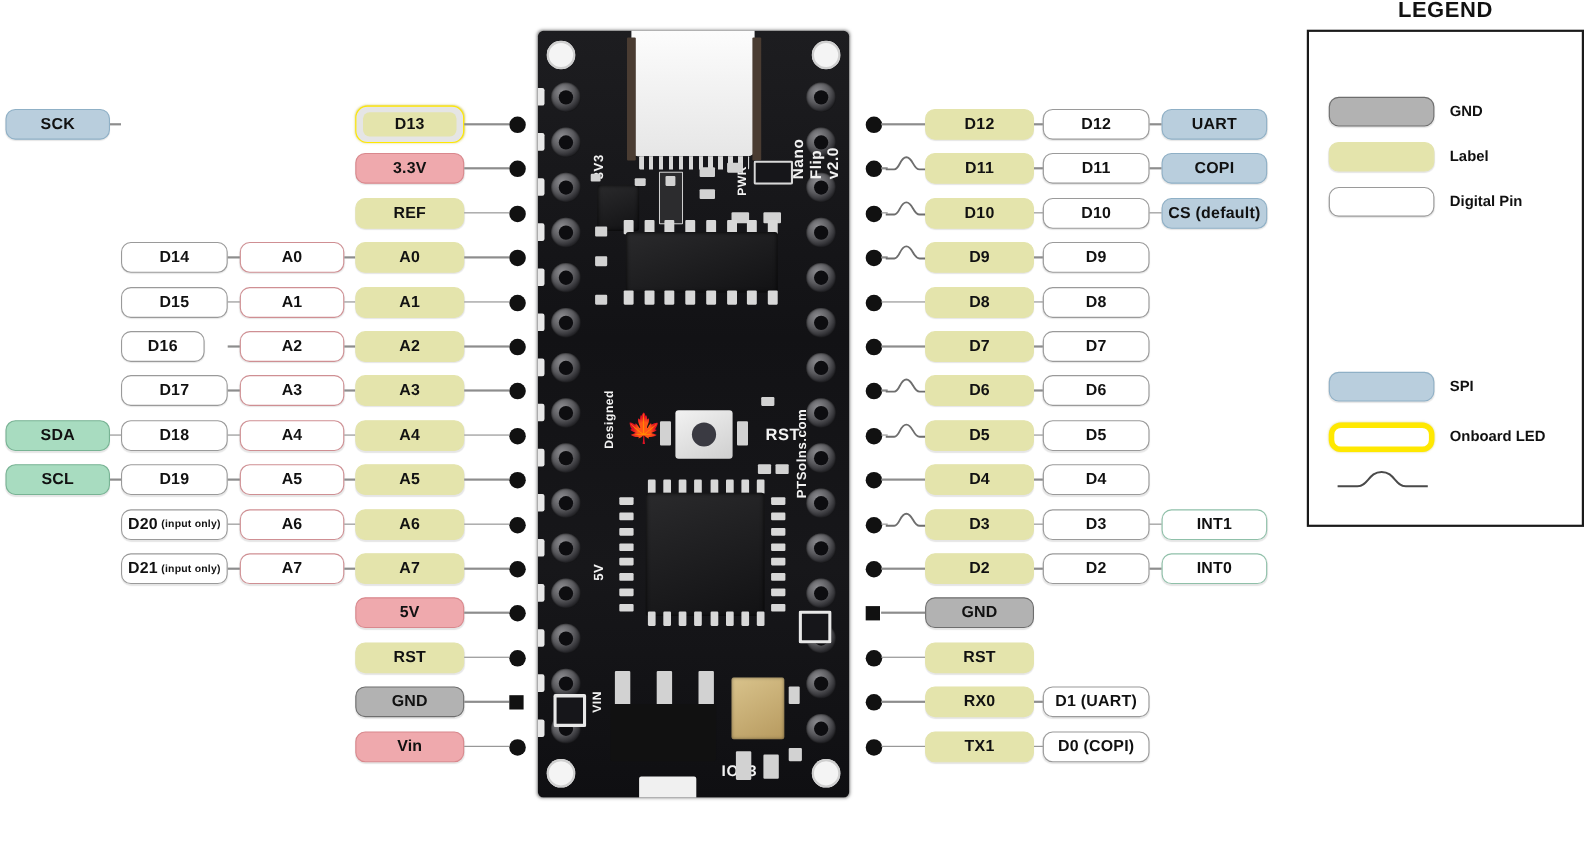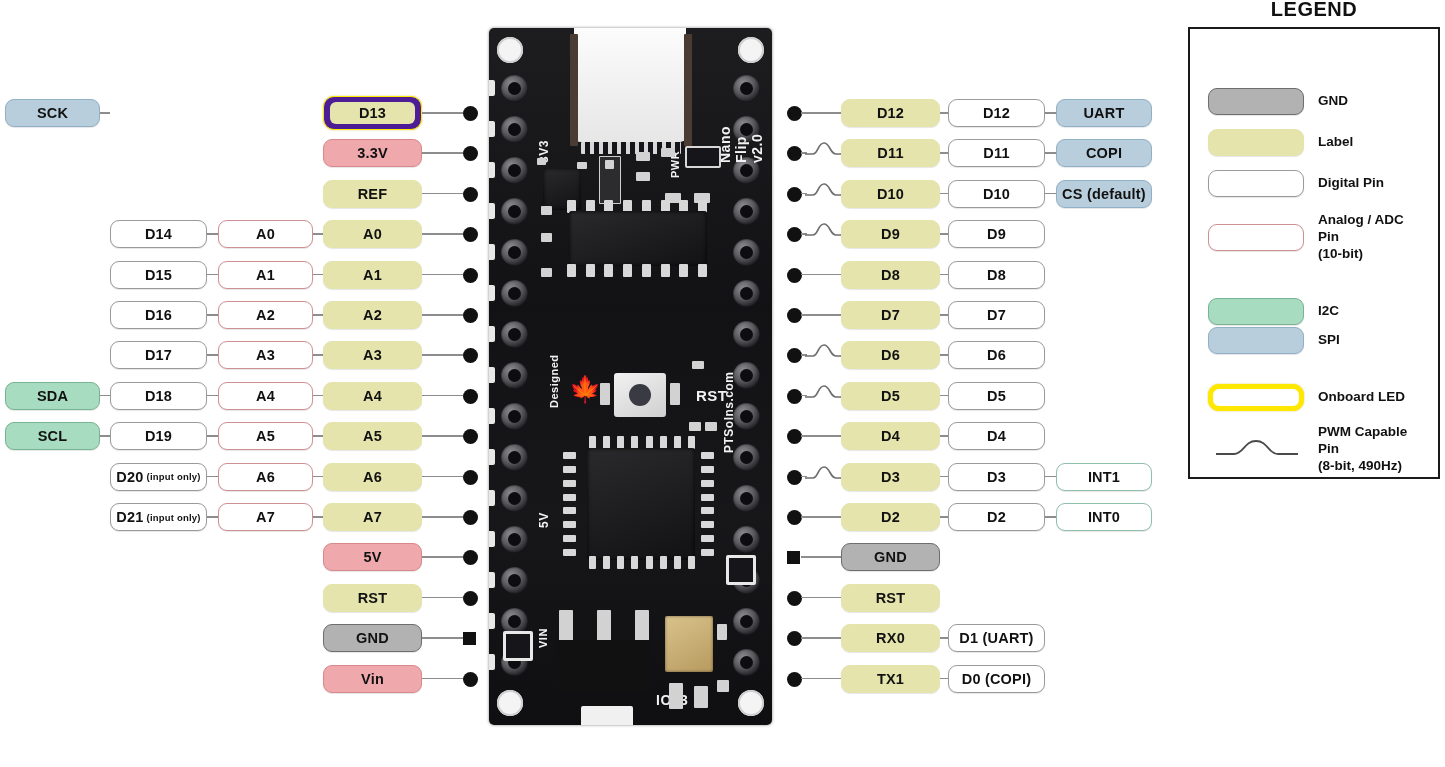--- a/index.html
+++ b/index.html
@@ -28,21 +28,21 @@
   .pill .sub{font-size:9.5px;font-weight:bold;margin-left:3px;}
   .p-power{background:#efa9ad;border:1px solid #d9888d;}
   .p-gnd  {background:#b2b2b2;border:1px solid #6e6e6e;}
   .p-label{background:#e4e4ac;border:1px solid #e4e4ac;}
   .p-digital{background:#ffffff;border:1px solid #9a9a9a;}
   .p-analog{background:#ffffff;border:1px solid #cf8f93;}
   .p-interrupt{background:#ffffff;border:1px solid #8fc0a9;}
   .p-i2c{background:#a8dcc0;border:1px solid #78b394;}
   .p-spi{background:#b9cedd;border:1px solid #8fb0c6;}
   .p-led-ring{
-    background:#4c1d95;border:1px solid #ffe800;
+    background:#e5e5e5;border:1px solid #ffe800;
     border-radius:11px;
     box-shadow:0 0 2px rgba(190,175,0,.6);
   }
   .p-led-inner{
     position:absolute;left:6px;top:5px;right:6px;bottom:5px;
     background:#e4e4ac;border-radius:6px;
     display:flex;align-items:center;justify-content:center;
     font-size:14.5px;font-weight:bold;color:#111;
   }
 
@@ -331,21 +331,21 @@
       <div class="conn" style="left: 207px; top: 273.6px; width: 11px;"></div>
       <div class="pill p-analog" style="left: 218px; top: 260.6px; width: 95px;">
         <span>A1</span>
       </div>
       <div class="conn" style="left: 313px; top: 273.6px; width: 10px;"></div>
       <div class="pill p-label" style="left: 323px; top: 260.6px; width: 99px;">
         <span>A1</span>
       </div>
       <div class="conn" style="left: 422px; top: 273.6px; width: 41px;"></div>
       <div class="dot" style="left: 463px; top: 267.6px;"></div>
-      <div class="pill p-digital" style="left: 110px; top: 301px; width: 97px;">
+      <div class="pill p-digital" style="left: 110px; top: 301px; width: 76px;">
         <span>D16</span>
       </div>
       <div class="conn" style="left: 207px; top: 314px; width: 11px;"></div>
       <div class="pill p-analog" style="left: 218px; top: 301px; width: 95px;">
         <span>A2</span>
       </div>
       <div class="conn" style="left: 313px; top: 314px; width: 10px;"></div>
       <div class="pill p-label" style="left: 323px; top: 301px; width: 99px;">
         <span>A2</span>
       </div>
@@ -628,36 +628,27 @@
         <div class="lg-text">GND</div>
       </div>
       <div class="lg-row" style="top: 141px;">
         <div class="lg-swatch p-digital"></div>
         <div class="lg-text">Digital Pin</div>
       </div>
       <div class="lg-row" style="top: 100px;">
         <div class="lg-swatch p-label"></div>
         <div class="lg-text">Label</div>
       </div>
-      <div class="lg-row" style="top: 183px;">
-        <div class="lg-swatch p-analog"></div>
-        <div class="lg-text">Analog / ADC Pin<br>(10-bit)</div>
-      </div>
-      <div class="lg-row" style="top: 269px;">
-        <div class="lg-swatch p-i2c"></div>
-        <div class="lg-text">I2C</div>
-      </div>
-      <div class="lg-row" style="top: 298px;">
+      <div class="lg-row" style="top: 309px;">
         <div class="lg-swatch p-spi"></div>
         <div class="lg-text">SPI</div>
       </div>
       <div class="lg-row" style="top: 355px;">
         <div class="lg-swatch lg-led"></div>
         <div class="lg-text">Onboard LED</div>
       </div>
       <div class="lg-row" style="top: 395px;">
         <div class="lg-swatch" style="box-shadow: none;"><svg width="96" height="27" viewBox="0 0 96 27">
             <path d="M8 18 L26 18 C36 18 36 5 48 5 C60 5 60 18 70 18 L90 18" fill="none" stroke="#4a4a4a" stroke-width="1.8"></path>
           </svg></div>
-        <div class="lg-text">PWM Capable Pin<br>(8-bit, 490Hz)</div>
       </div>
     </div>
 </div>
 
 </body></html>

